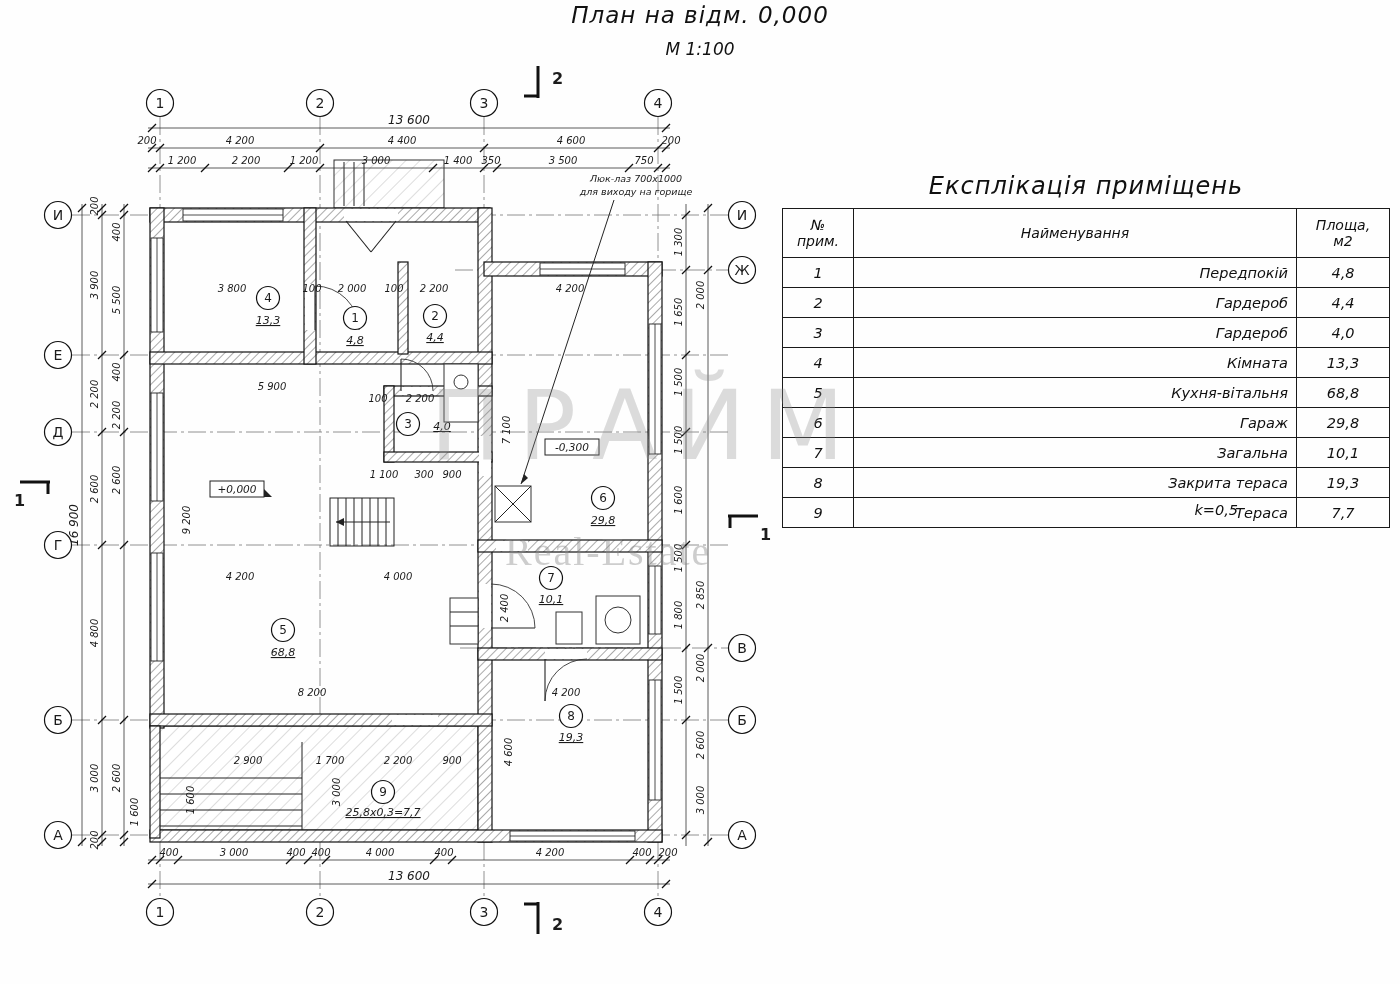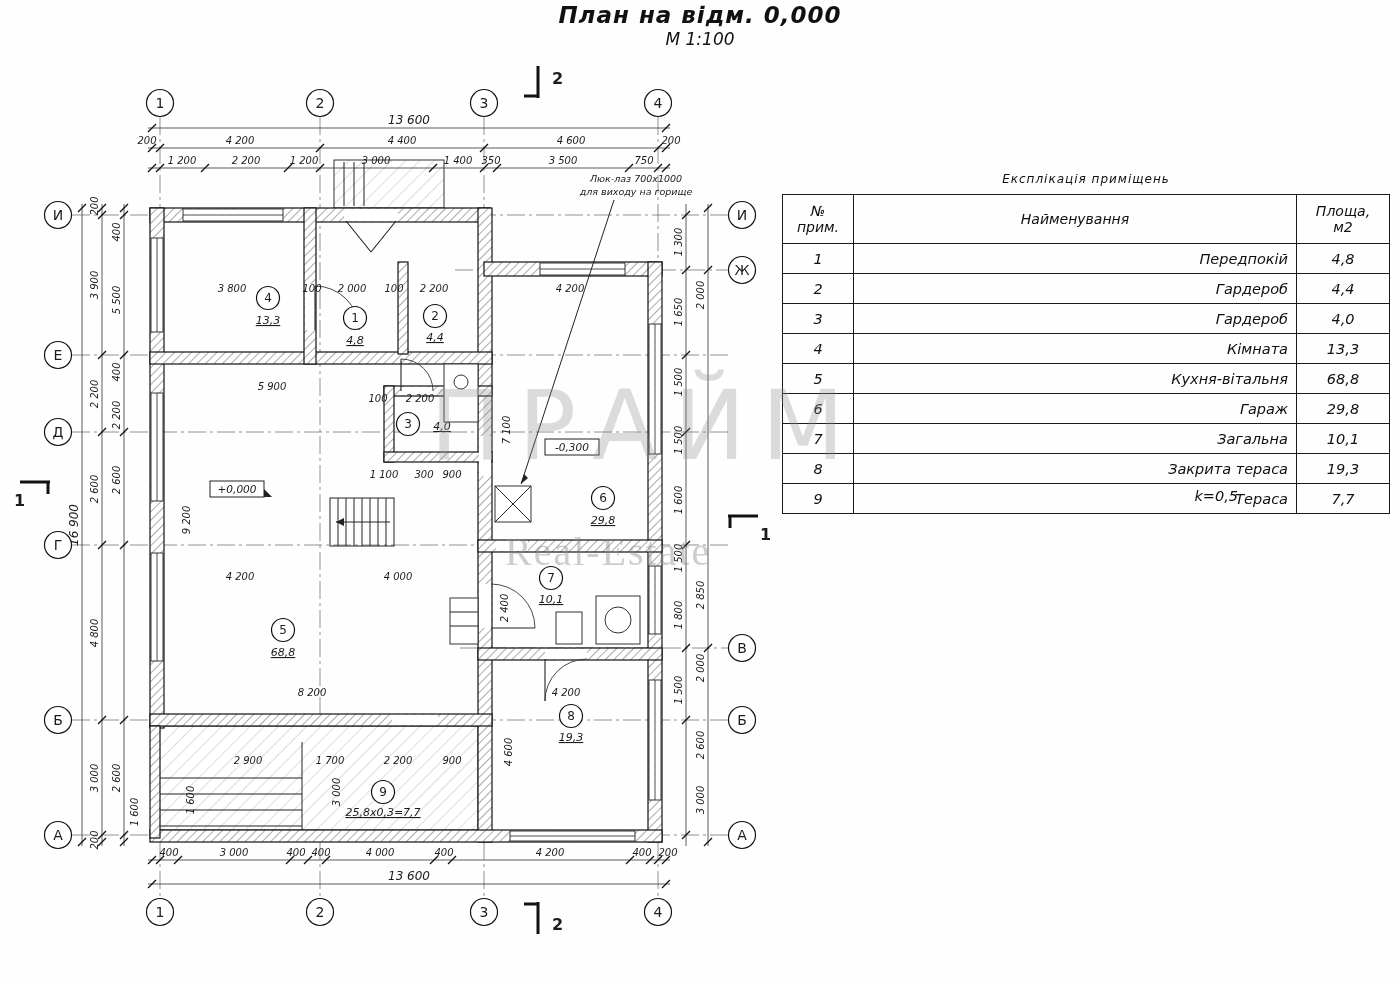--- a/index.html
+++ b/index.html
@@ -1,19 +1,19 @@
 <!DOCTYPE html>
 <html><head>
 <meta charset="utf-8">
 <style>
   html,body{margin:0;padding:0;background:#fff;}
   .canvas{position:relative;width:1400px;height:984px;background:#fefefe;font-family:"DejaVu Sans",sans-serif;overflow:hidden;}
   .title-block{position:absolute;left:400px;top:2px;width:600px;text-align:center;font-style:italic;color:#111;z-index:2;}
-  .title-main{font-size:23px;font-weight:bold;letter-spacing:1px;}
-  .title-scale{font-size:17px;margin-top:1px;}
+  .title-main{font-size:23px;font-weight:normal;letter-spacing:1px;}
+  .title-scale{font-size:17px;margin-top:11px;}
   svg.plan{position:absolute;left:0;top:0;z-index:1;}
   svg text{font-family:"DejaVu Sans",sans-serif;font-style:italic;fill:#1b1b1b;}
   .t{font-size:10px;}
   .tt{font-size:12px;}
   .ax{font-size:14px;font-style:normal;}
   .rn{font-size:12px;font-style:normal;}
   .ra{font-size:11px;text-decoration:underline;}
   .sec{font-size:16px;font-style:normal;font-weight:bold;}
   .el{font-size:10.5px;}
   .an{font-size:9.5px;}
@@ -25,21 +25,21 @@
   .winrect{fill:#fff;stroke:#222;stroke-width:0.9;}
   .winline{stroke:#222;stroke-width:0.8;}
   .gap{fill:#fff;stroke:none;}
   .arc{stroke:#333;stroke-width:0.9;fill:none;}
   .leaf{stroke:#222;stroke-width:1.1;}
   .thin{stroke:#222;stroke-width:1;fill:none;}
   .fix{fill:#fff;stroke:#333;stroke-width:1;}
   .floorhatch{fill:url(#floorHatch);stroke:#333;stroke-width:1;}
   .heavy{stroke:#111;stroke-width:3;}
   .expl{position:absolute;left:782px;top:172px;width:608px;font-style:italic;color:#101010;z-index:2;}
-  .expl-title{text-align:center;font-size:12px;letter-spacing:1px;margin-bottom:8px;}
+  .expl-title{text-align:center;font-size:24px;letter-spacing:1px;margin-bottom:8px;}
   .expl table{border-collapse:collapse;width:608px;table-layout:fixed;}
   .expl th,.expl td{border:1.6px solid #1a1a1a;}
   .expl th{font-weight:normal;font-size:14px;padding:8px 4px;white-space:pre-line;text-align:center;}
   .expl td{font-size:14.5px;height:27px;padding:1px 8px;}
   .col-num{width:62px;text-align:center;}
   .col-area{width:84px;text-align:center;}
   .name-cell{position:relative;text-align:right;}
   .note{position:absolute;right:58px;top:4px;}
   .total-row td{font-weight:bold;}
   .wm{position:absolute;pointer-events:none;z-index:5;font-style:normal;}

